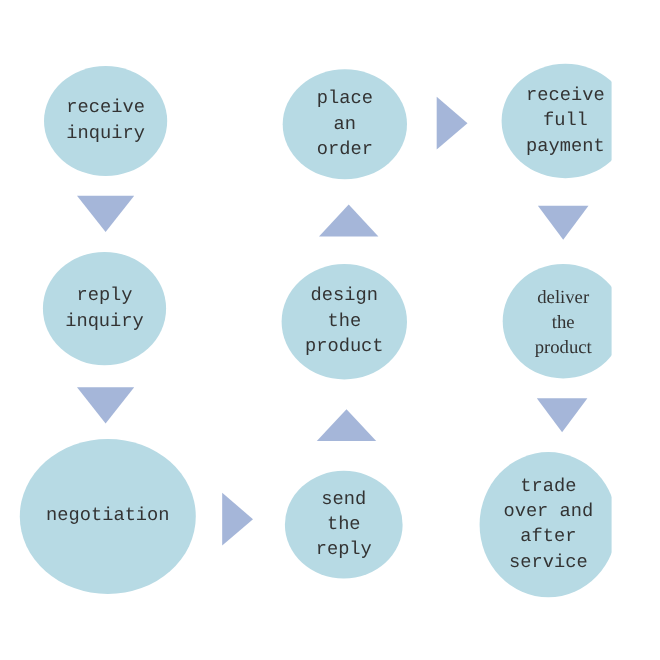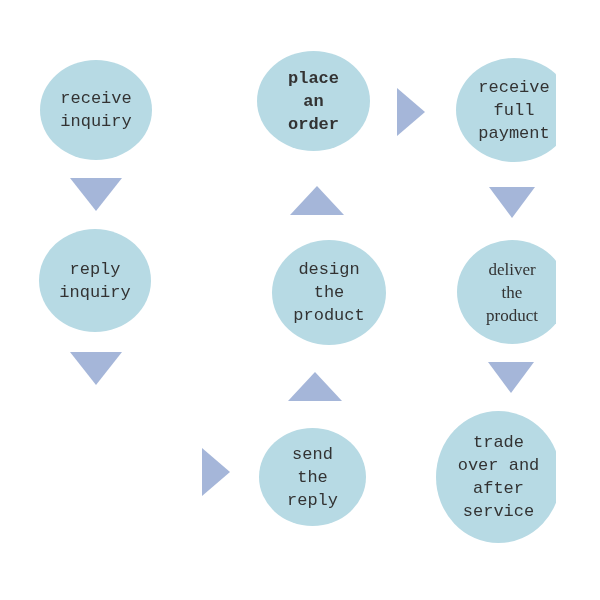--- a/index.html
+++ b/index.html
@@ -31,22 +31,22 @@
     white-space: pre-line;
     font-size: 17px;
     line-height: 23px;
     color: var(--text-color);
   }
   
   .n-receive-inquiry        { left: 40px;  top: 60px;  width: 112px; height: 100px; }
   .n-reply-inquiry          { left: 39px;  top: 229px; width: 112px; height: 103px; }
   .n-negotiation            { left: 18px;  top: 399px; width: 160px; height: 141px; }
   .n-send-the-sample        { left: 259px; top: 428px; width: 107px; height: 98px;  }
-  .n-design-the-product     { left: 272px; top: 240px; width: 114px; height: 105px; }
-  .n-place-an-order         { left: 257px; top: 51px;  width: 113px; height: 100px; font-weight: bold; }
+  .n-design-the-product     { left: 256px; top: 240px; width: 114px; height: 105px; }
+  .n-place-an-order         { left: 257px; top: 63px;  width: 113px; height: 100px; }
   .n-receive-full-payment   { left: 456px; top: 58px;  width: 116px; height: 104px; }
   .n-deliver-the-product    { left: 457px; top: 240px; width: 110px; height: 104px; font-family: Liberation Serif, serif; }
   .n-trade-over             { left: 436px; top: 411px; width: 125px; height: 132px; }
   
   .arrow { position: absolute; width: 0; height: 0; }
   .arrow.down {
     border-left: 26px solid transparent;
     border-right: 26px solid transparent;
     border-top: 33px solid var(--arrow-fill);
   }
@@ -82,20 +82,23 @@
   <div class="node n-receive-inquiry">
     <span class="label">receive
 inquiry</span>
   </div>
 
   <div class="node n-reply-inquiry">
     <span class="label">reply
 inquiry</span>
   </div>
 
+  <div class="node n-negotiation">
+    <span class="label">negotiation</span>
+  </div>
 
   <div class="node n-send-the-sample">
     <span class="label">send
 the
 reply</span>
   </div>
 
   <div class="node n-design-the-product">
     <span class="label">design
 the

